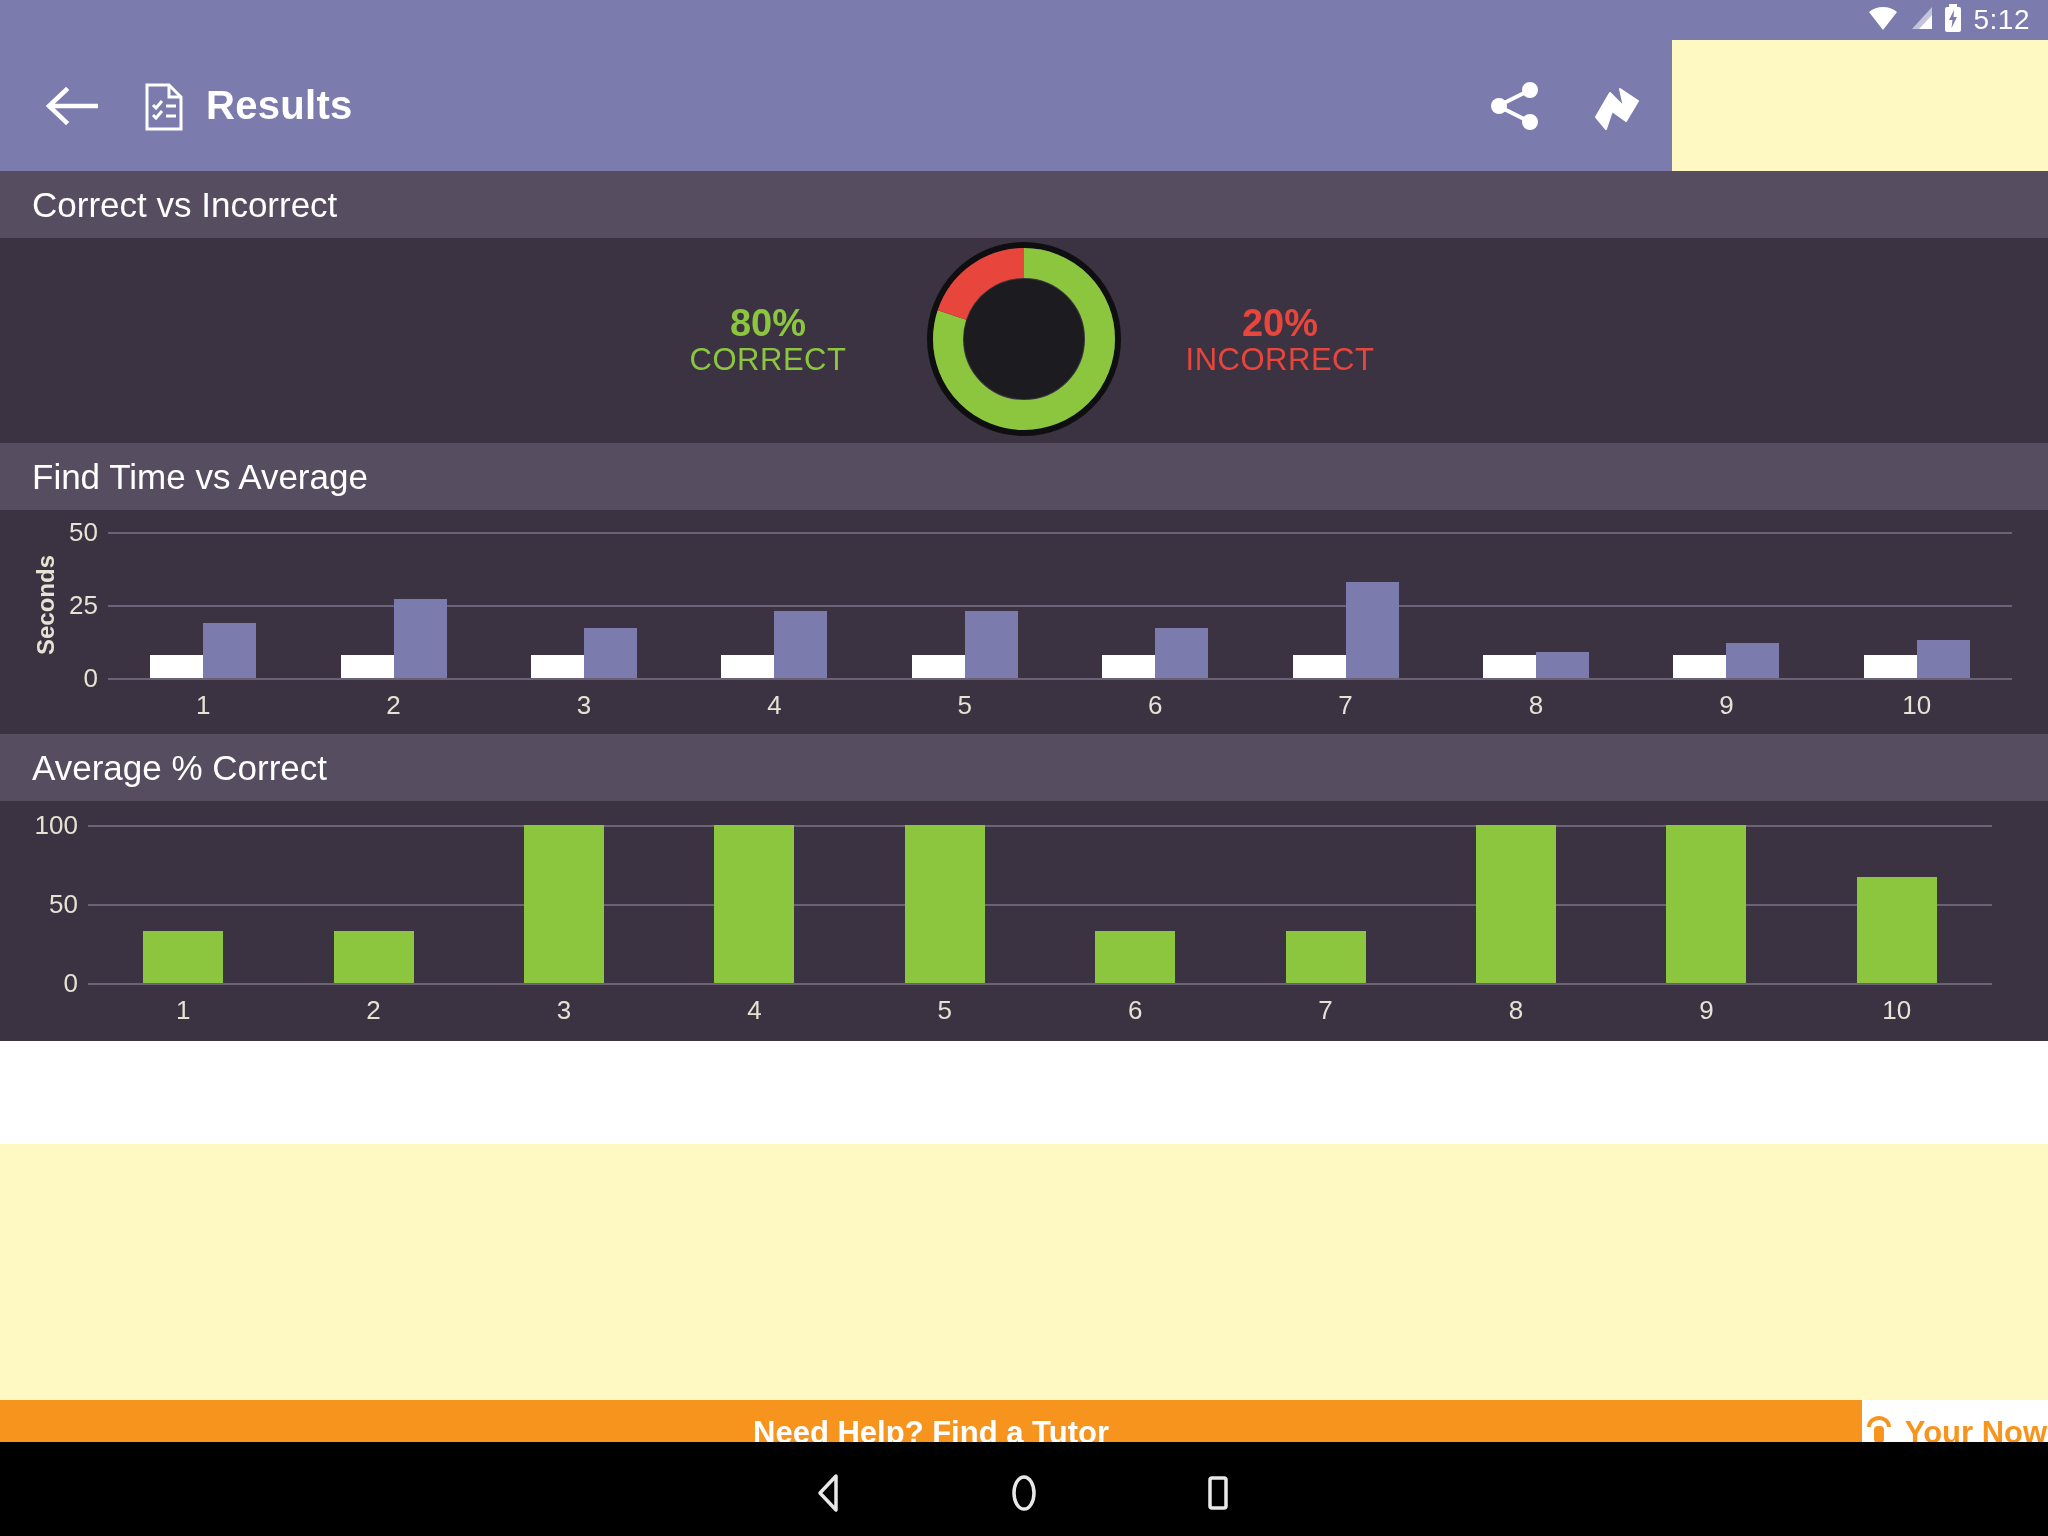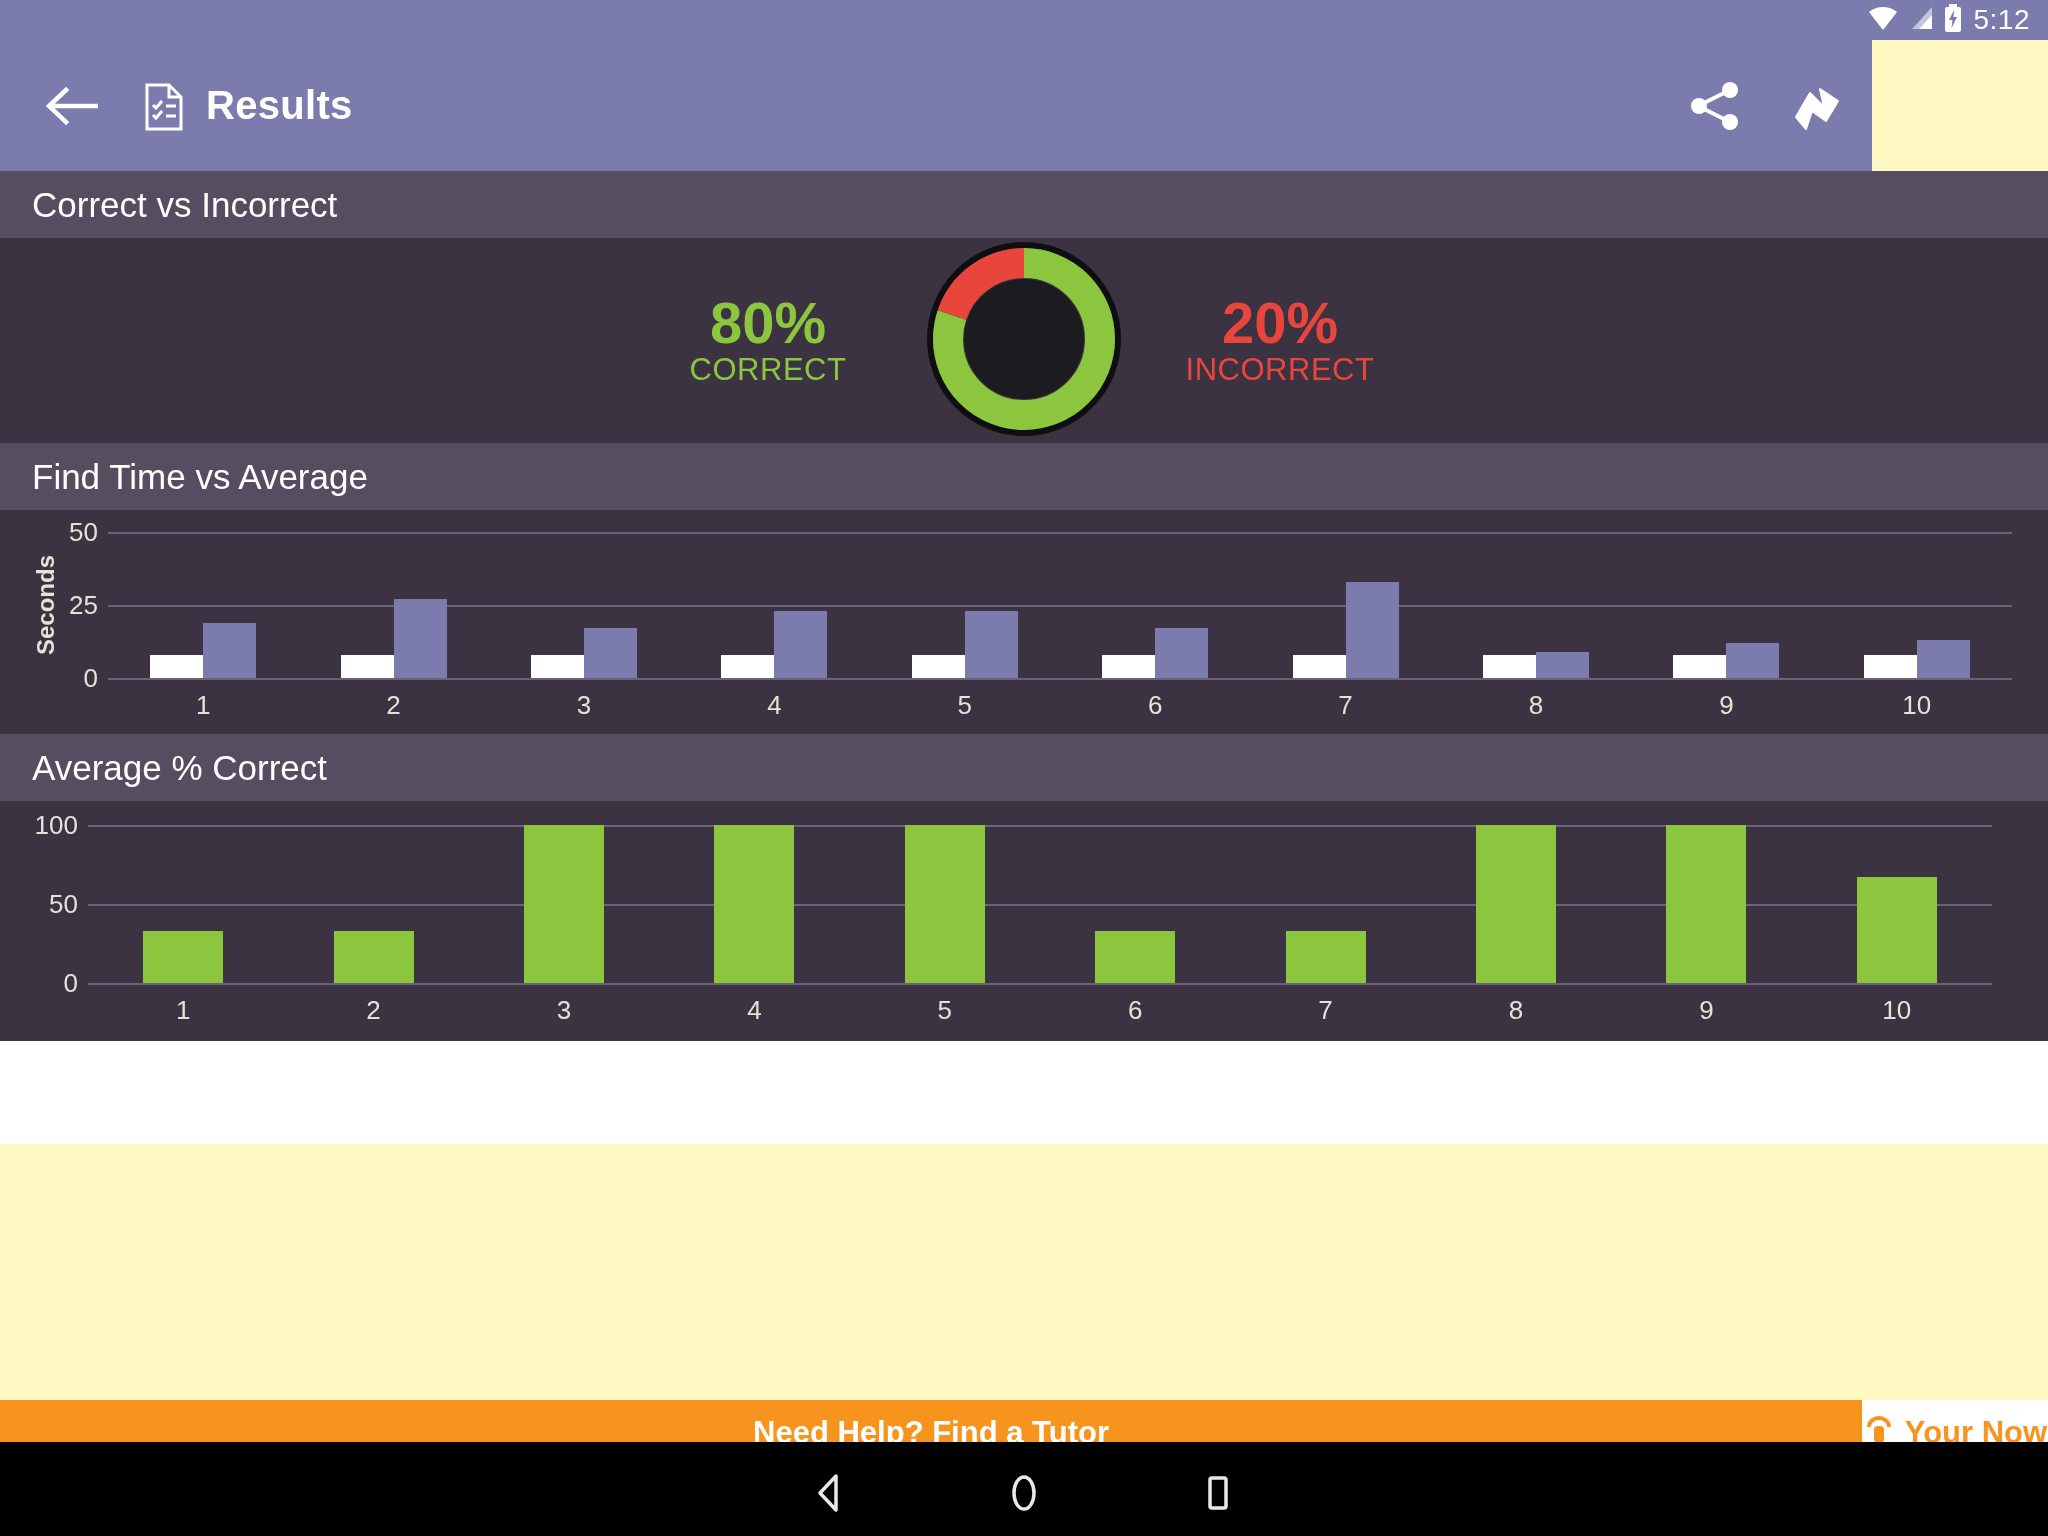--- a/index.html
+++ b/index.html
@@ -6,39 +6,39 @@
   body{width:2048px;height:1536px;font-family:"Liberation Sans",sans-serif;overflow:hidden;}
   .screen{position:relative;width:2048px;height:1536px;background:#fef9c3;border-radius:7px;}
 
   
   .statusbar{position:absolute;left:0;top:0;width:2048px;height:40px;background:#7b7bad;
     display:flex;align-items:center;justify-content:flex-end;padding-right:18px;box-sizing:border-box;}
   .sb-icon{display:inline-block;margin-left:10px;}
   .sb-time{color:#fff;font-size:28px;font-weight:400;margin-left:12px;letter-spacing:.5px;}
 
   
-  .appbar{position:absolute;left:0;top:40px;width:1872px;height:131px;background:#7b7bad;
+  .appbar{position:absolute;left:0;top:40px;width:1672px;height:131px;background:#7b7bad;
     display:flex;align-items:center;box-sizing:border-box;padding:0 28px 0 44px;}
   .back-arrow{width:54px;height:54px;flex:0 0 auto;}
   .doc-icon{width:40px;height:46px;margin-left:46px;flex:0 0 auto;}
   .appbar-title{color:#fff;font-size:40px;font-weight:bold;margin-left:22px;letter-spacing:.3px;}
   .appbar-spacer{flex:1 1 auto;}
   .appbar-action{width:58px;height:58px;margin-left:42px;flex:0 0 auto;}
 
   
   .section-head{background:#574d60;height:67px;display:flex;align-items:center;
     padding-left:32px;box-sizing:border-box;}
   .section-head span{color:#fff;font-size:35px;font-weight:400;}
 
   
   .donut-panel{background:#3b3341;height:205px;position:relative;}
   .donut-wrap{position:absolute;left:50%;top:50%;transform:translate(-50%,-50%);
     display:flex;align-items:center;}
   .donut-side{width:300px;text-align:center;}
-  .donut-pct{font-size:58px;font-weight:bold;line-height:1;}
+  .donut-pct{font-size:38px;font-weight:bold;line-height:1;}
   .donut-lbl{font-size:31px;font-weight:400;letter-spacing:.5px;}
   .donut-svg{margin:0 6px;}
 
   
   .chart-panel{background:#3b3341;position:relative;overflow:hidden;}
   .gridline{position:absolute;height:2px;background:#6b6277;}
   .ytick{position:absolute;color:#e7e2d4;font-size:26px;transform:translateY(-50%);
     text-align:right;}
   .xtick{position:absolute;color:#e7e2d4;font-size:26px;transform:translateX(-50%);}
   .bar{position:absolute;bottom:0;}

